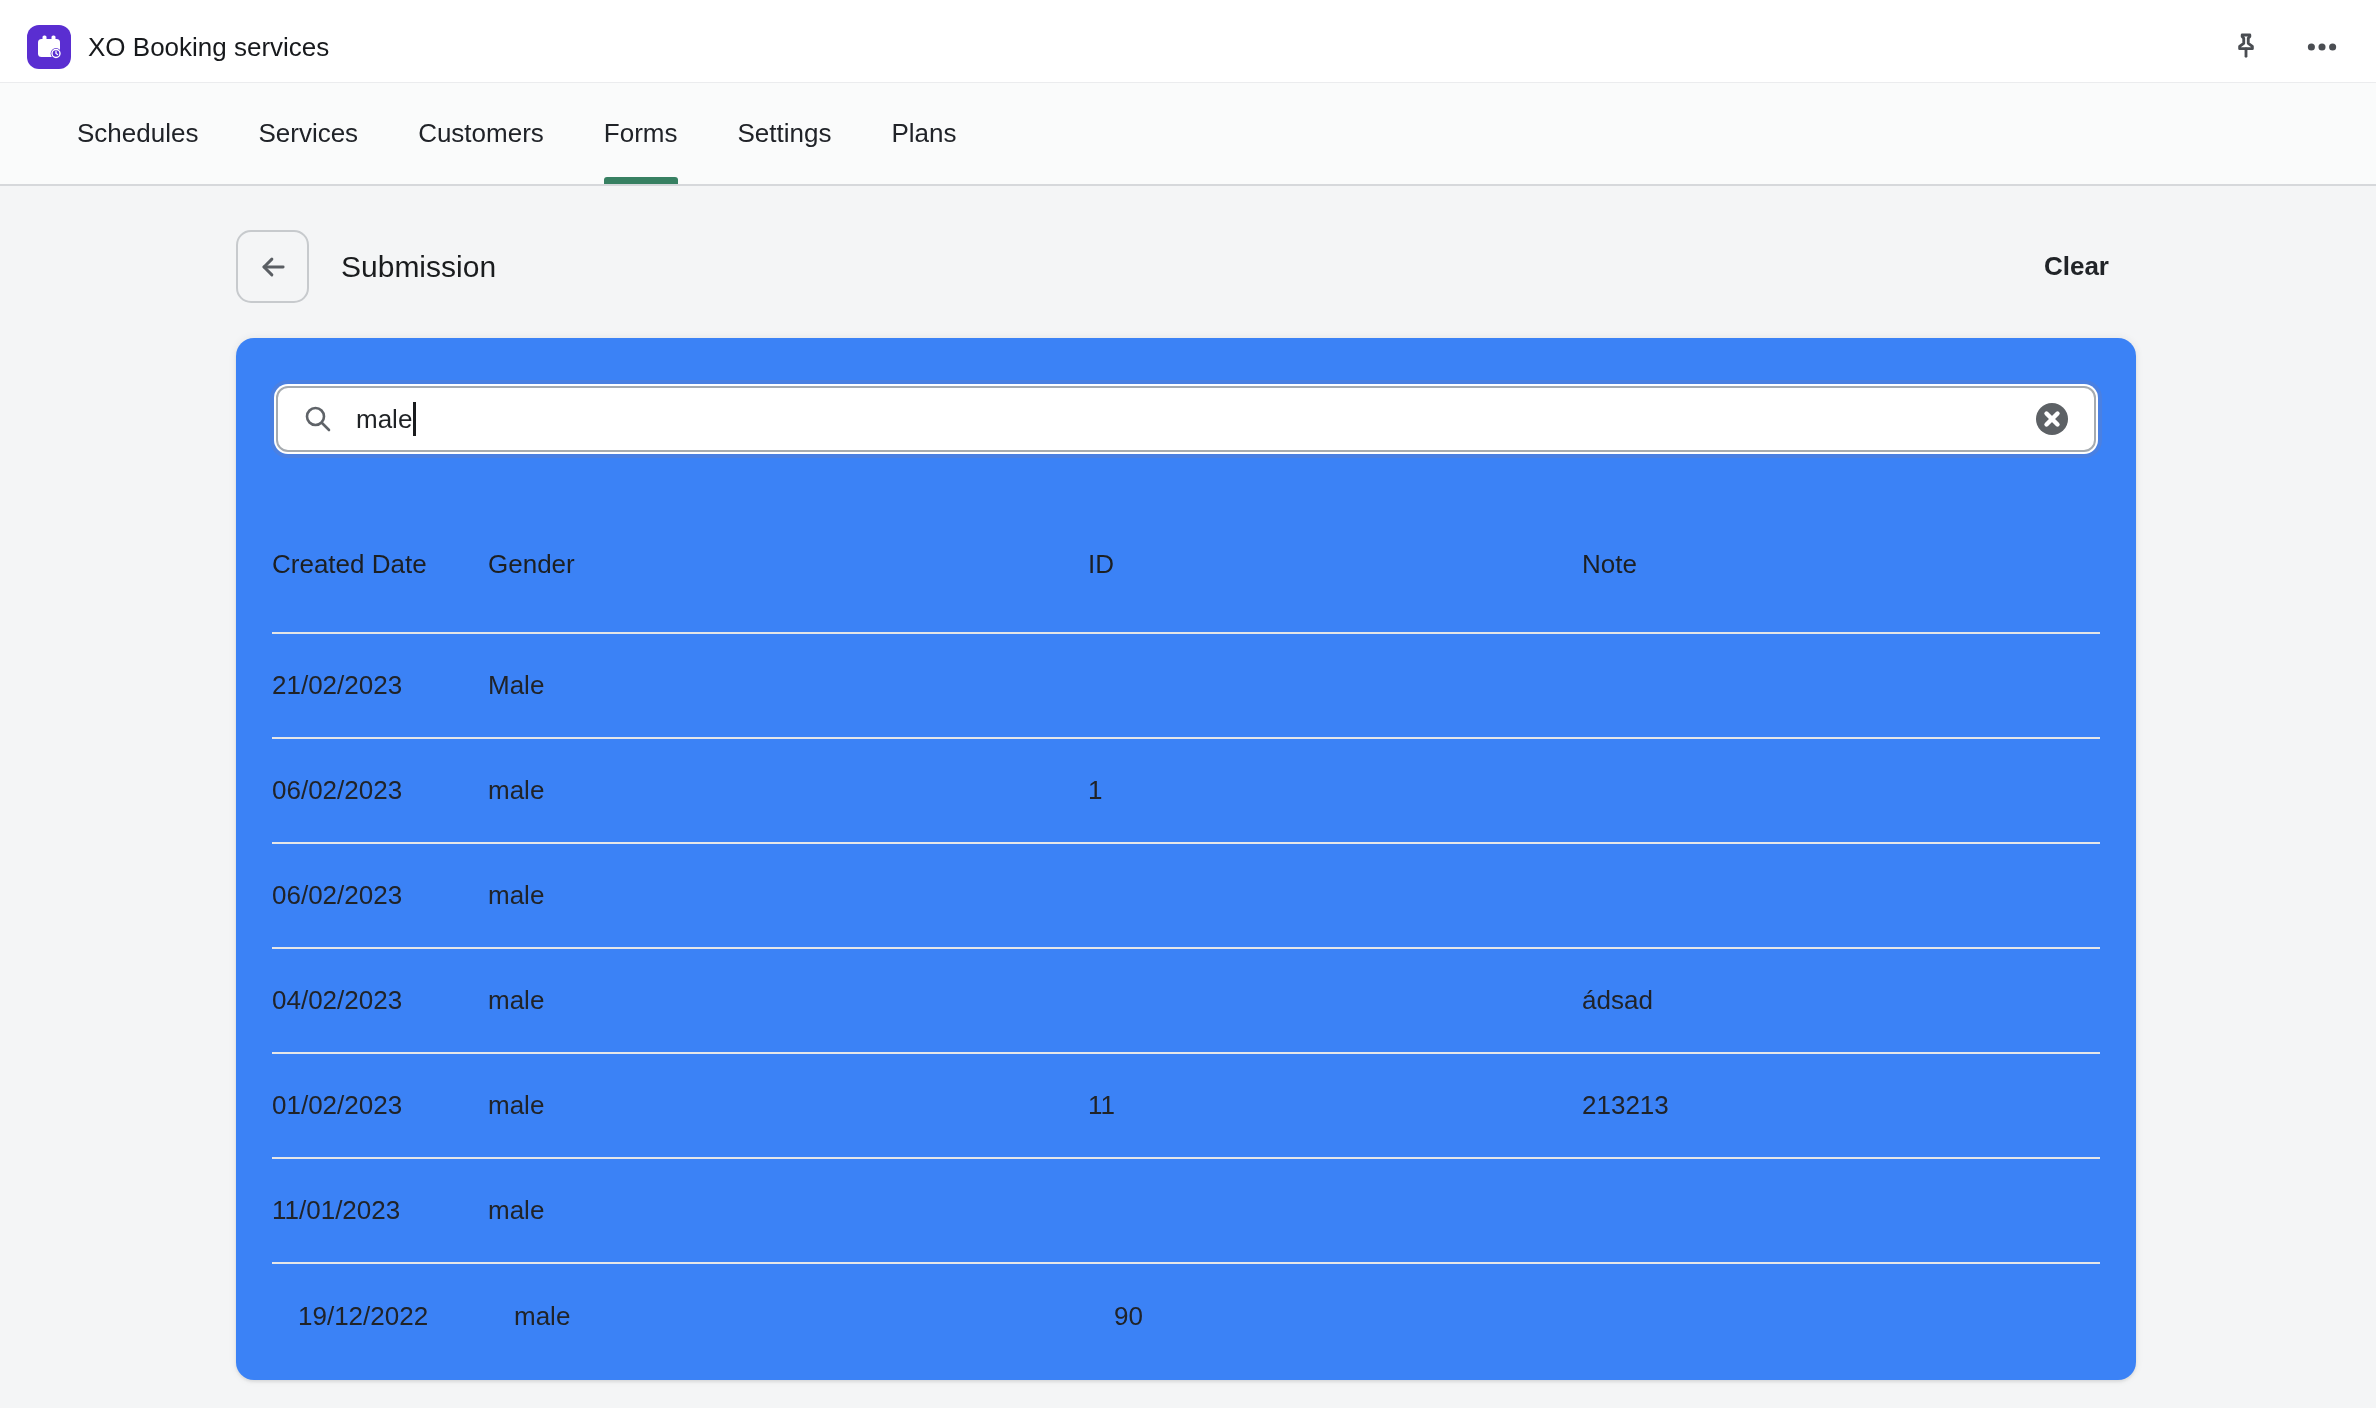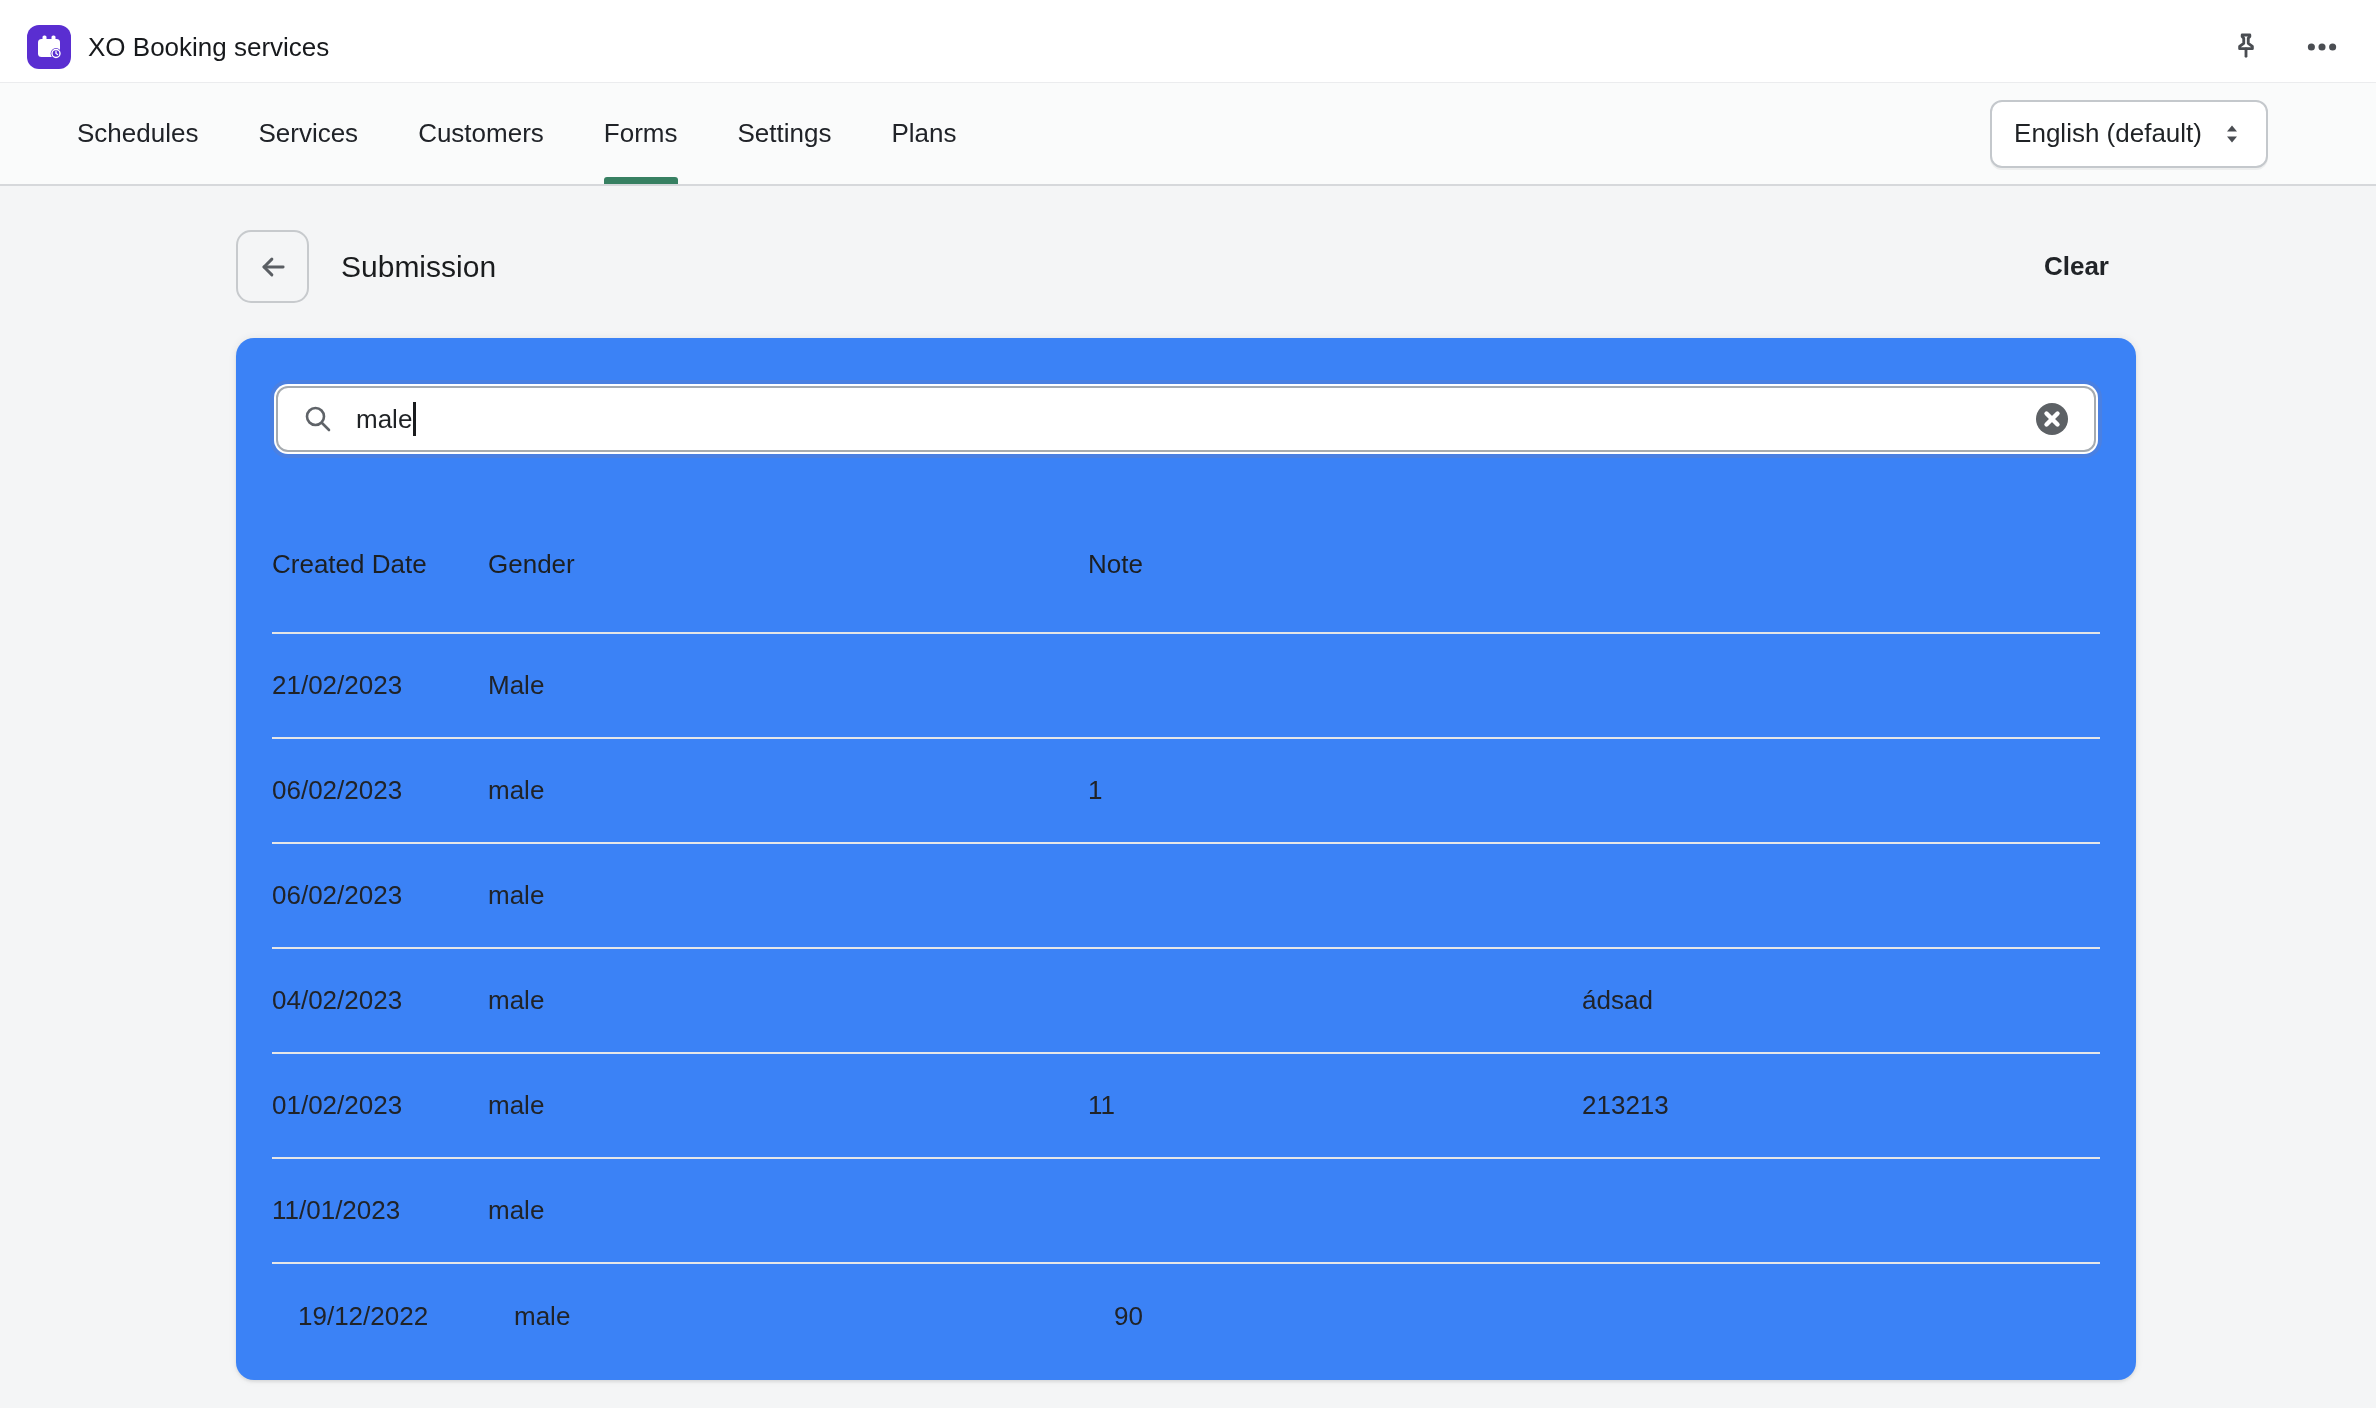--- a/index.html
+++ b/index.html
@@ -133,29 +133,20 @@
 
 <nav class="navbar">
   <div class="nav-tabs">
     <div class="tab">Schedules</div>
     <div class="tab">Services</div>
     <div class="tab">Customers</div>
     <div class="tab active">Forms</div>
     <div class="tab">Settings</div>
     <div class="tab">Plans</div>
   </div>
-  <div class="lang-select">
-    <span>English (default)</span>
-    <span>
-      <svg width="24" height="28" viewBox="0 0 24 28" fill="#4a4d52">
-        <path d="M12 5.5l5 6H7z"></path>
-        <path d="M12 22.5l-5-6h10z"></path>
-      </svg>
-    </span>
-  </div>
 </nav>
 
 <div class="page-header">
   <button class="back-btn">
     <span>
       <svg width="36" height="36" viewBox="0 0 32 32" fill="none" stroke="#5a5e63" stroke-width="2.6" stroke-linecap="round" stroke-linejoin="round">
         <line x1="25" y1="16" x2="8" y2="16"></line>
         <polyline points="15,9 8,16 15,23"></polyline>
       </svg>
     </span>
@@ -180,20 +171,21 @@
         <circle cx="18" cy="18" r="16" fill="#5d6165"></circle>
         <line x1="12.5" y1="12.5" x2="23.5" y2="23.5" stroke="#fff" stroke-width="4.4" stroke-linecap="round"></line>
         <line x1="23.5" y1="12.5" x2="12.5" y2="23.5" stroke="#fff" stroke-width="4.4" stroke-linecap="round"></line>
       </svg>
     </span>
   </div>
 
   <div class="tbl-header">
     <div class="col-created">Created Date</div>
     <div>Gender</div>
+    <div>ID</div>
     <div>Note</div>
   </div>
 
   <div class="tbl-row">
     <div>21/02/2023</div>
     <div>Male</div>
     <div></div>
     <div></div>
   </div>
   <div class="tbl-row">

